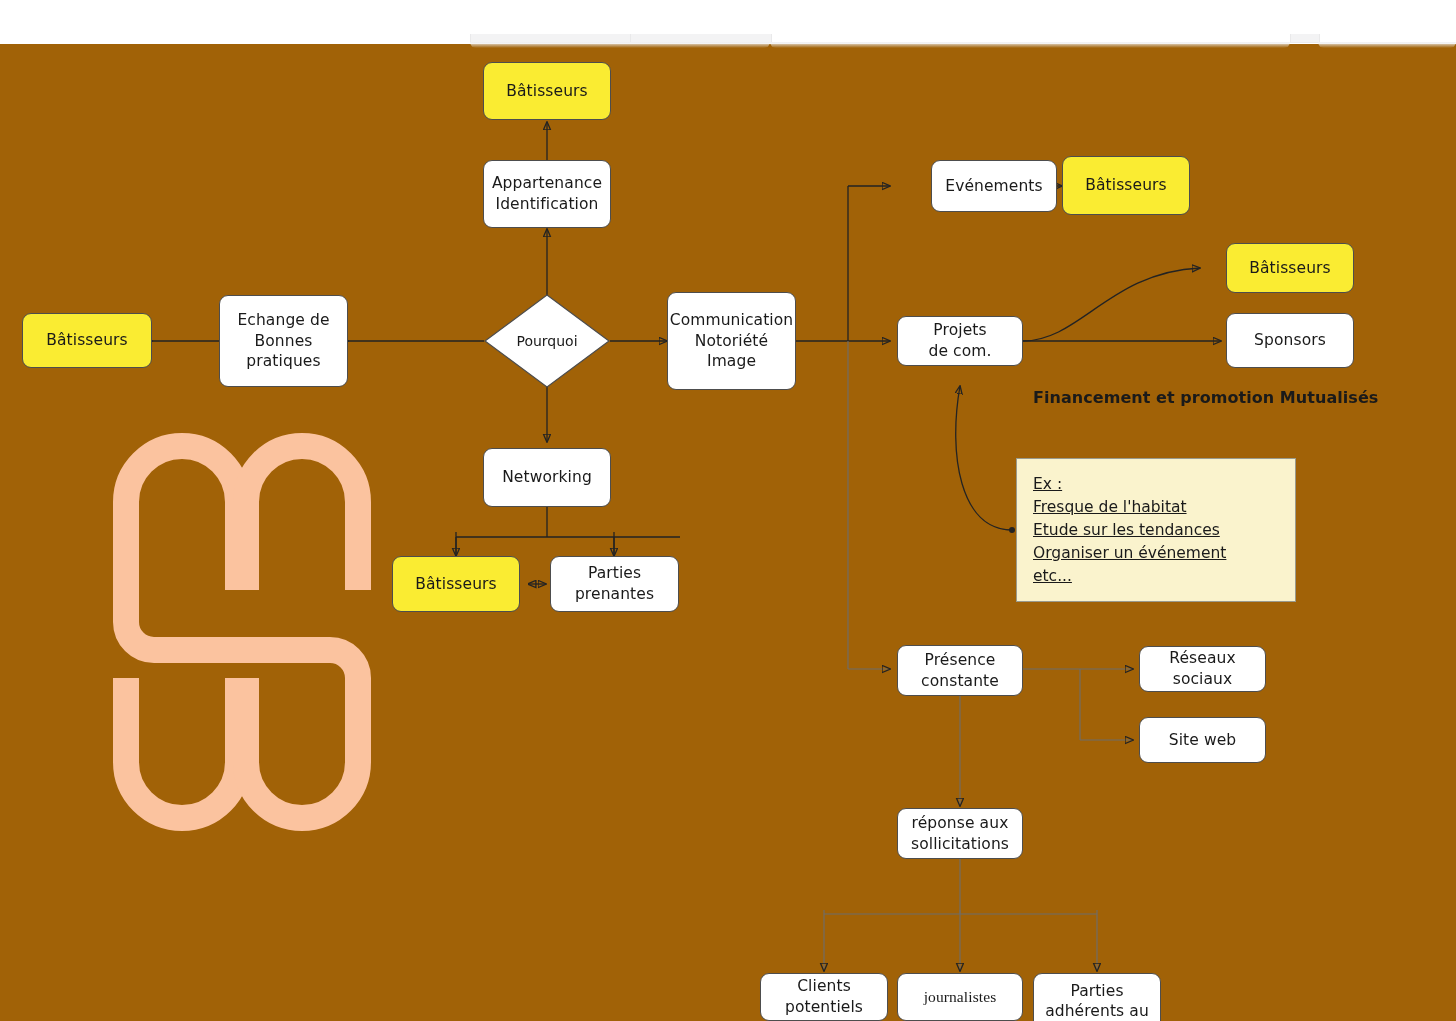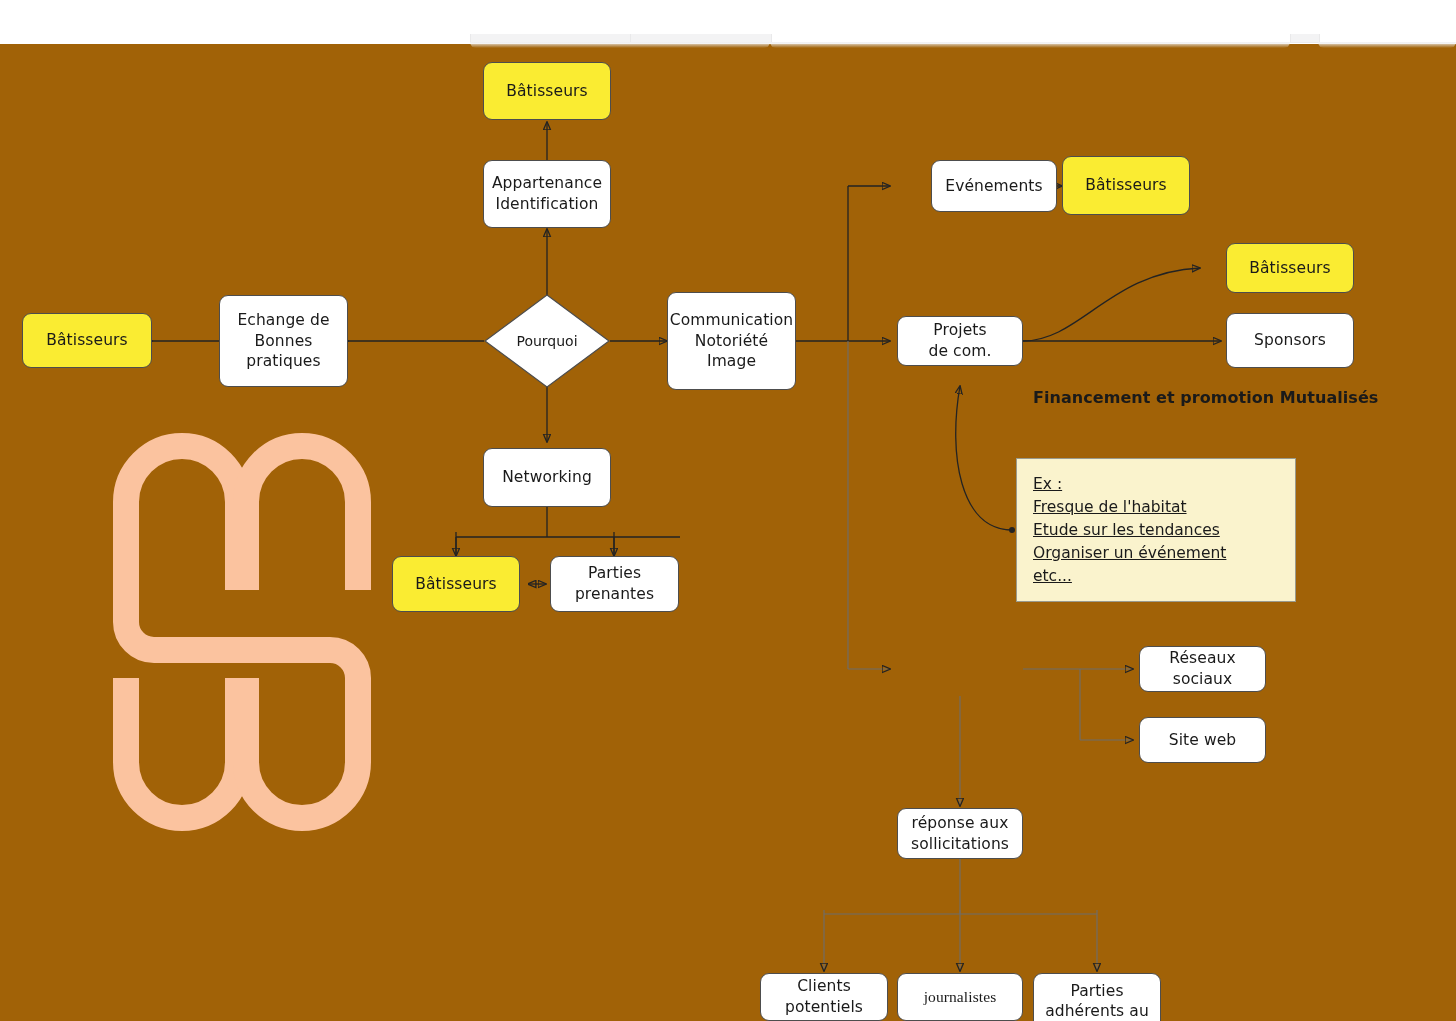--- a/index.html
+++ b/index.html
@@ -272,20 +272,22 @@
   <div class="node" style="left:1226px; top:279px; width:128px; height:55px;">Sponsors</div>
 
   <div class="caption" style="left:1033px; top:354px;">Financement et promotion Mutualisés</div>
 
   <div class="note" style="left:1016px; top:424px; width:280px; height:144px;text-decoration:underline;">Ex :
 Fresque de l'habitat
 Etude sur les tendances
 Organiser un événement
 etc...</div>
 
+  <div class="node" style="left:897px; top:611px; width:126px; height:51px; white-space:pre-line;">Présence
+constante</div>
 
   <div class="node" style="left:1139px; top:612px; width:127px; height:46px;">Réseaux sociaux</div>
 
   <div class="node" style="left:1139px; top:683px; width:127px; height:46px;">Site web</div>
 
   <div class="node" style="left:897px; top:774px; width:126px; height:51px; white-space:pre-line;">réponse aux
 sollicitations</div>
 
   <div class="node" style="left:760px; top:939px; width:128px; height:48px; white-space:pre-line;">Clients
 potentiels</div>

